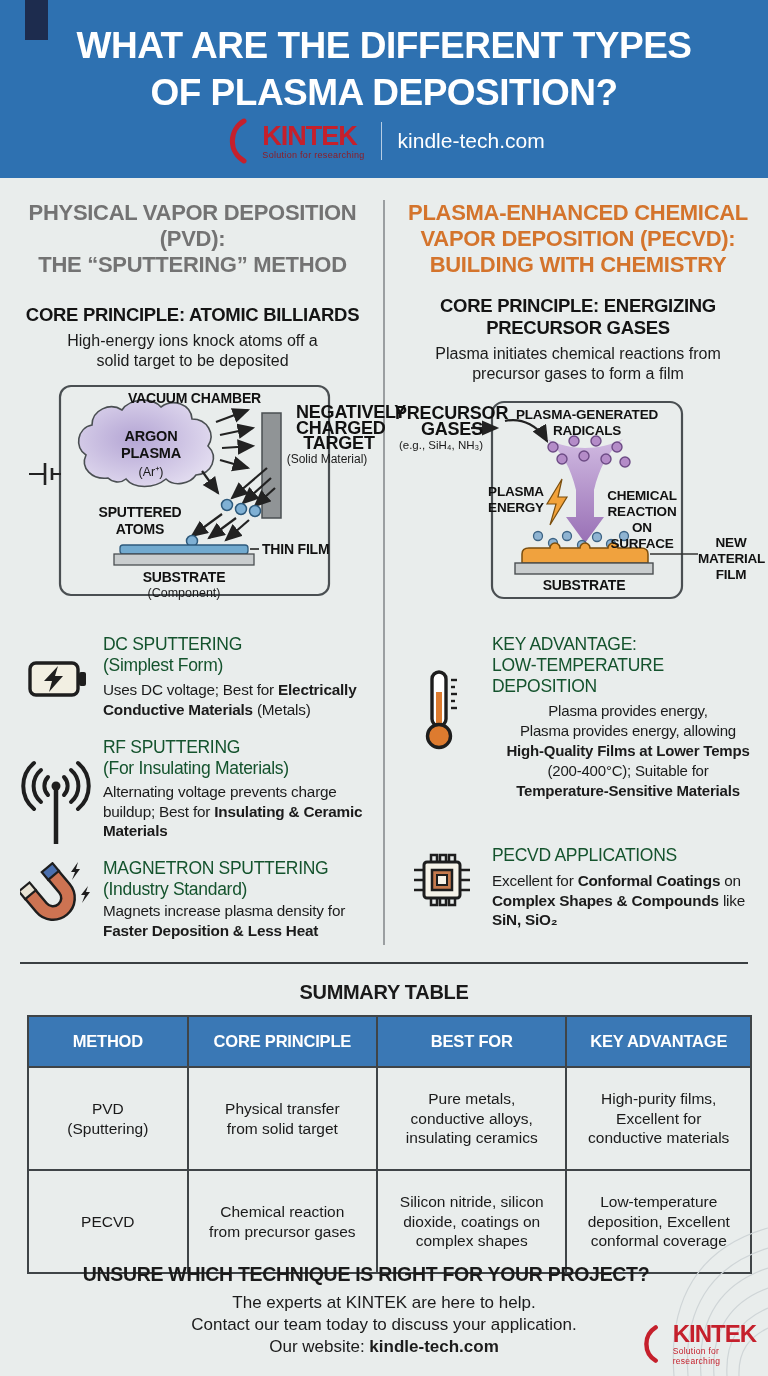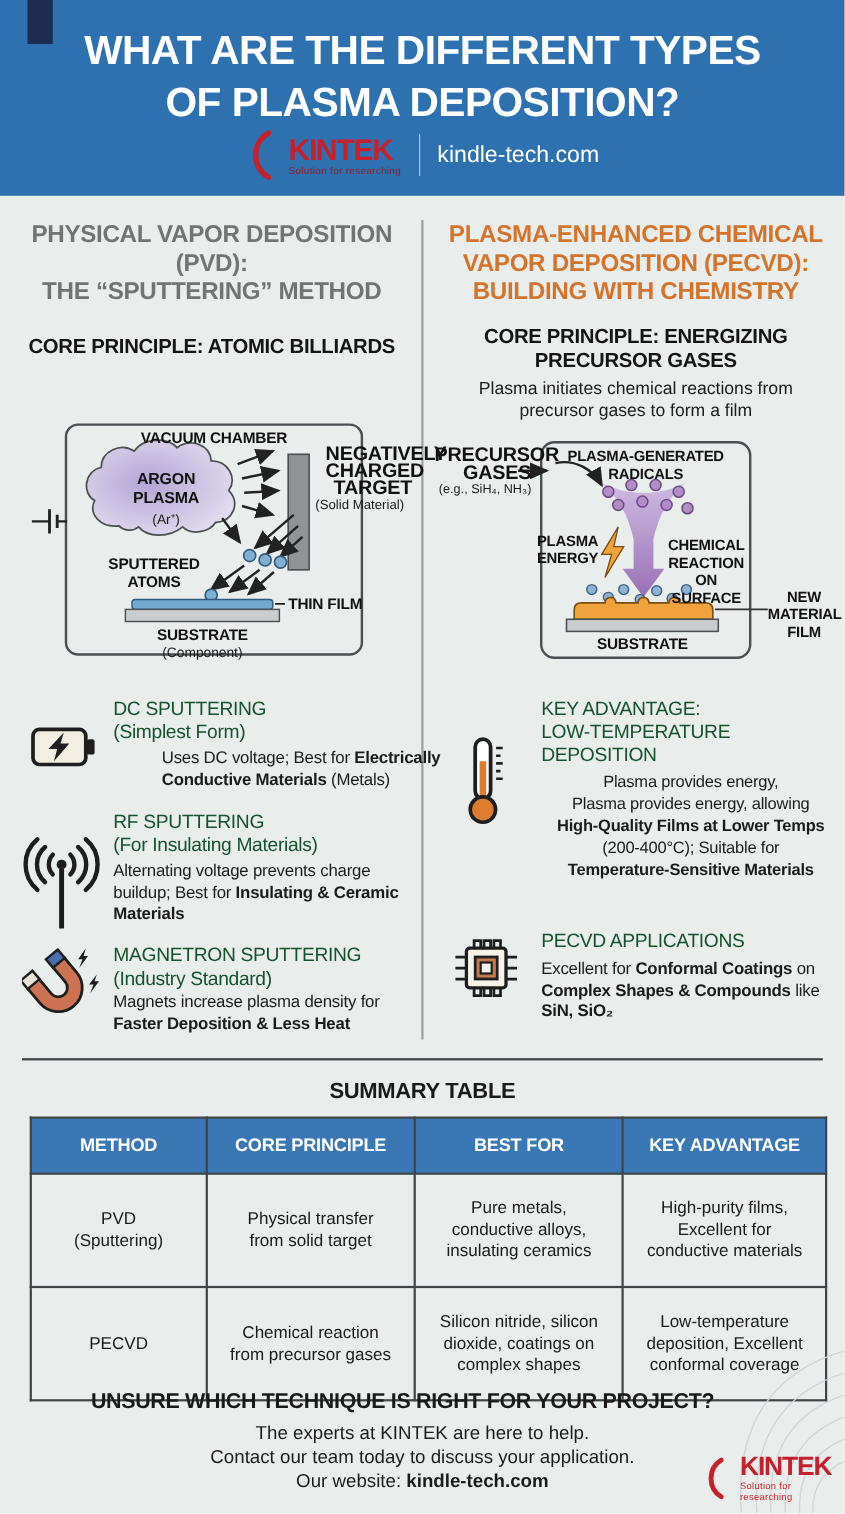--- a/index.html
+++ b/index.html
@@ -71,20 +71,22 @@
   </div>
 
   <div class="vdivider"></div>
 
   <div class="abs ctr colhead blue" style="left:10px;top:200px;width:365px;">
     <div>PHYSICAL VAPOR DEPOSITION</div>
     <div>(PVD):</div>
     <div>THE “SPUTTERING” METHOD</div>
   </div>
   <div class="abs ctr coretitle" style="left:10px;top:304px;width:365px;">CORE PRINCIPLE: ATOMIC BILLIARDS</div>
+  <div class="abs ctr coredesc pre" style="left:30px;top:331px;width:325px;">High-energy ions knock atoms off a
+solid target to be deposited</div>
 
   <div class="abs" style="left:20px;top:378px;width:350px;height:237px;">
     <svg width="350" height="237" viewBox="0 0 350 237">
       <defs>
         <marker id="ah" markerWidth="9" markerHeight="8" refX="7" refY="3.5" orient="auto">
           <path d="M0,0 L8,3.5 L0,7 Z" fill="#222"></path>
         </marker>
         <radialGradient id="cg" cx="42%" cy="45%" r="65%">
           <stop offset="0%" stop-color="#b4a5d4"></stop>
             <stop offset="100%" stop-color="#e4def1"></stop>
@@ -148,21 +150,21 @@
 
   <svg class="abs" style="left:27px;top:655px;" width="62" height="48" viewBox="0 0 62 48">
     <rect x="3" y="8" width="48" height="32" rx="6" fill="#f2efe2" stroke="#1e1e1e" stroke-width="3.4"></rect>
     <rect x="52" y="17" width="7" height="14" rx="2" fill="#1e1e1e"></rect>
     <polygon points="31,11 17,26 25,26 22,37 36,21 28,21" fill="#1e1e1e"></polygon>
   </svg>
   <div class="abs mtitle" style="left:103px;top:634px;width:268px;">
     <div>DC SPUTTERING</div>
     <div>(Simplest Form)</div>
   </div>
-  <div class="abs mdesc" style="left:103px;top:680px;width:265px;margin-left:44px;"><span>Uses DC voltage; Best for </span><span class="b">Electrically Conductive Materials</span><span> (Metals)</span></div>
+  <div class="abs mdesc" style="left:103px;top:680px;width:265px;"><span>Uses DC voltage; Best for </span><span class="b">Electrically Conductive Materials</span><span> (Metals)</span></div>
 
   <svg class="abs" style="left:20px;top:760px;" width="72" height="88" viewBox="0 0 72 88">
     <circle cx="36" cy="26" r="4.5" fill="#1e1e1e"></circle>
     <line x1="36" y1="30" x2="36" y2="84" stroke="#1e1e1e" stroke-width="4.5"></line>
     <g fill="none" stroke="#1e1e1e" stroke-width="4" stroke-linecap="round">
       <path d="M44,17 A13,13 0 0 1 44,35"></path>
       <path d="M51,10 A21,21 0 0 1 51,42"></path>
       <path d="M58,3 A30,30 0 0 1 58,49"></path>
       <path d="M28,17 A13,13 0 0 0 28,35"></path>
       <path d="M21,10 A21,21 0 0 0 21,42"></path>

